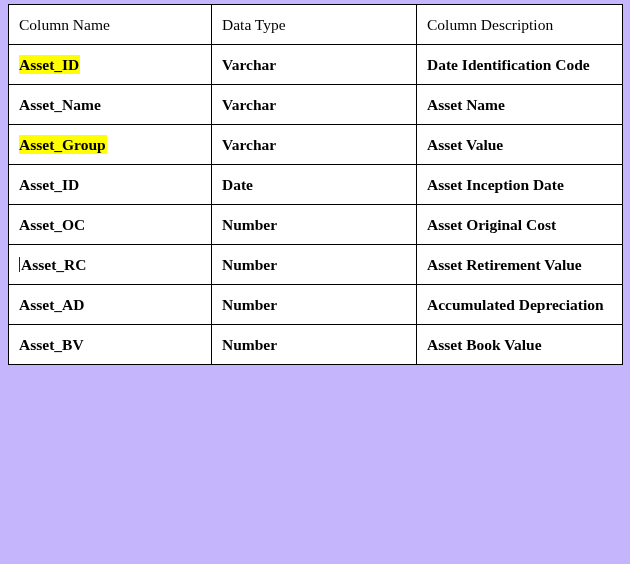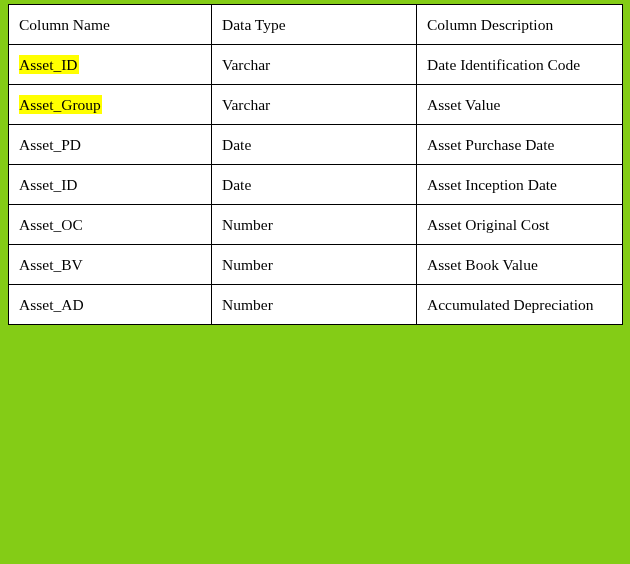--- a/index.html
+++ b/index.html
@@ -11,21 +11,21 @@
     width: 630px;
     height: 564px;
     font-family: "Liberation Serif", "DejaVu Serif", serif;
     color: #000000;
     overflow: hidden;
   }
   #page {
     position: relative;
     width: 630px;
     height: 564px;
-    background: #84cc16;
+    background: #c4b5fd;
   }
   table.schema-table {
     position: absolute;
     left: 8px;
     top: 4px;
     width: 614px;
     border-collapse: collapse;
     table-layout: fixed;
     background: #ffffff;
   }
@@ -33,21 +33,21 @@
   table.schema-table col.c-type  { width: 205px; }
   table.schema-table col.c-desc  { width: 206px; }
 
   table.schema-table td {
     border: 1px solid #000000;
     height: 39px;
     padding: 0 0 0 10px;
     vertical-align: middle;
     font-size: 15.5px;
     line-height: 19px;
-    font-weight: normal;
+    font-weight: bold;
     white-space: nowrap;
     overflow: hidden;
   }
   table.schema-table tr.header-row td {
     font-weight: normal;
   }
   .cell-text {
     display: inline;
   }
   .cell-text.hl {
@@ -80,44 +80,49 @@
         <td><span class="cell-text">Column Description</span></td>
       </tr>
     </thead>
     <tbody id="table-body">
         <tr>
           <td><span class="cell-text hl">Asset_ID</span></td>
           <td><span class="cell-text">Varchar</span></td>
           <td><span class="cell-text">Date Identification Code</span></td>
         </tr>
         <tr>
+          <td><span class="cell-text">Asset_Name</span></td>
+          <td><span class="cell-text">Varchar</span></td>
+          <td><span class="cell-text">Asset Name</span></td>
+        </tr>
+        <tr>
           <td><span class="cell-text hl">Asset_Group</span></td>
           <td><span class="cell-text">Varchar</span></td>
           <td><span class="cell-text">Asset Value</span></td>
-        </tr>
-        <tr>
-          <td><span class="cell-text">Asset_PD</span></td>
-          <td><span class="cell-text">Date</span></td>
-          <td><span class="cell-text">Asset Purchase Date</span></td>
         </tr>
         <tr>
           <td><span class="cell-text">Asset_ID</span></td>
           <td><span class="cell-text">Date</span></td>
           <td><span class="cell-text">Asset Inception Date</span></td>
         </tr>
         <tr>
           <td><span class="cell-text">Asset_OC</span></td>
           <td><span class="cell-text">Number</span></td>
           <td><span class="cell-text">Asset Original Cost</span></td>
         </tr>
         <tr>
-          <td><span class="cell-text">Asset_BV</span></td>
+          <td><span class="caret"></span><span class="cell-text">Asset_RC</span></td>
           <td><span class="cell-text">Number</span></td>
-          <td><span class="cell-text">Asset Book Value</span></td>
+          <td><span class="cell-text">Asset Retirement Value</span></td>
         </tr>
         <tr>
           <td><span class="cell-text">Asset_AD</span></td>
           <td><span class="cell-text">Number</span></td>
           <td><span class="cell-text">Accumulated Depreciation</span></td>
         </tr>
+        <tr>
+          <td><span class="cell-text">Asset_BV</span></td>
+          <td><span class="cell-text">Number</span></td>
+          <td><span class="cell-text">Asset Book Value</span></td>
+        </tr>
       </tbody>
   </table>
 </div>
 
 </body></html>

